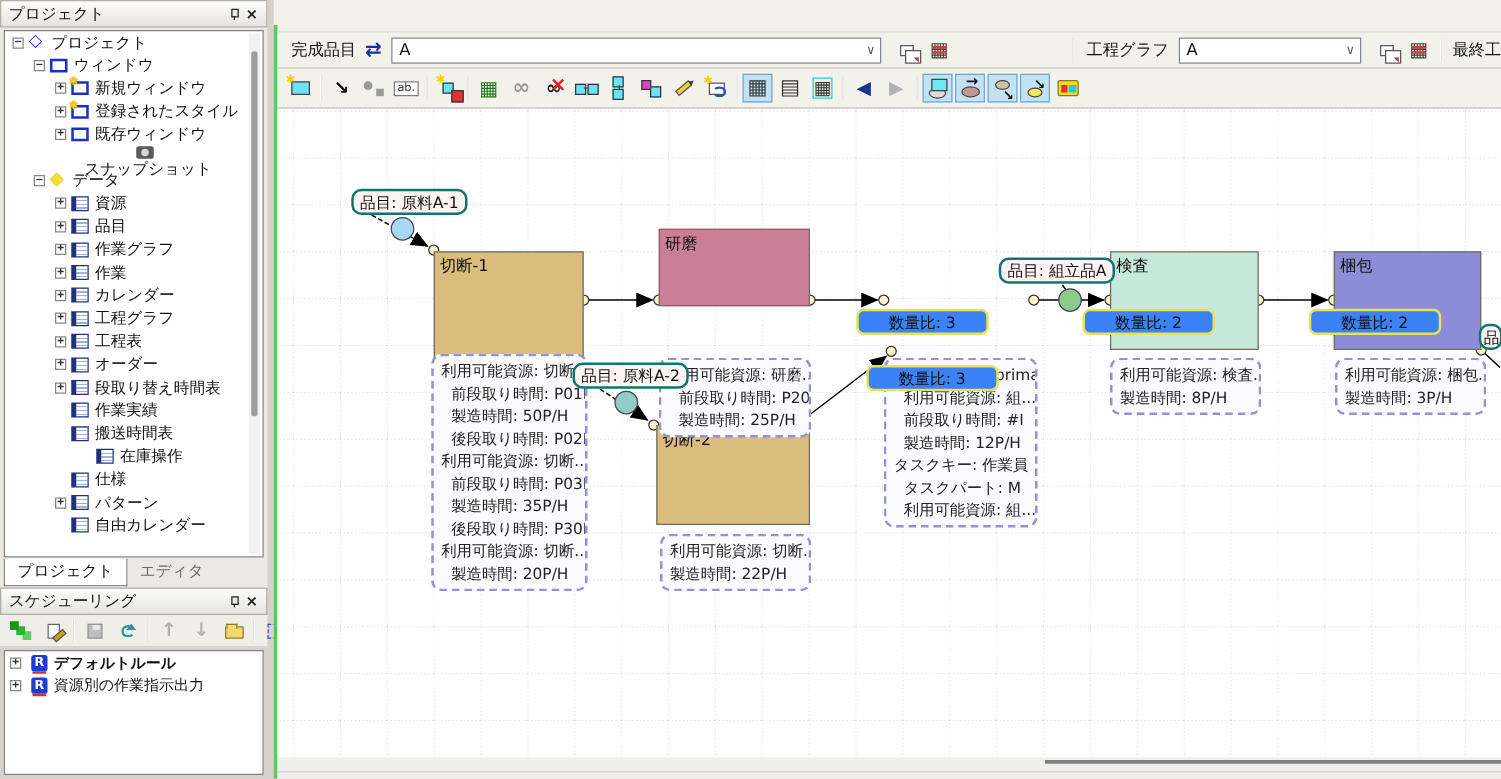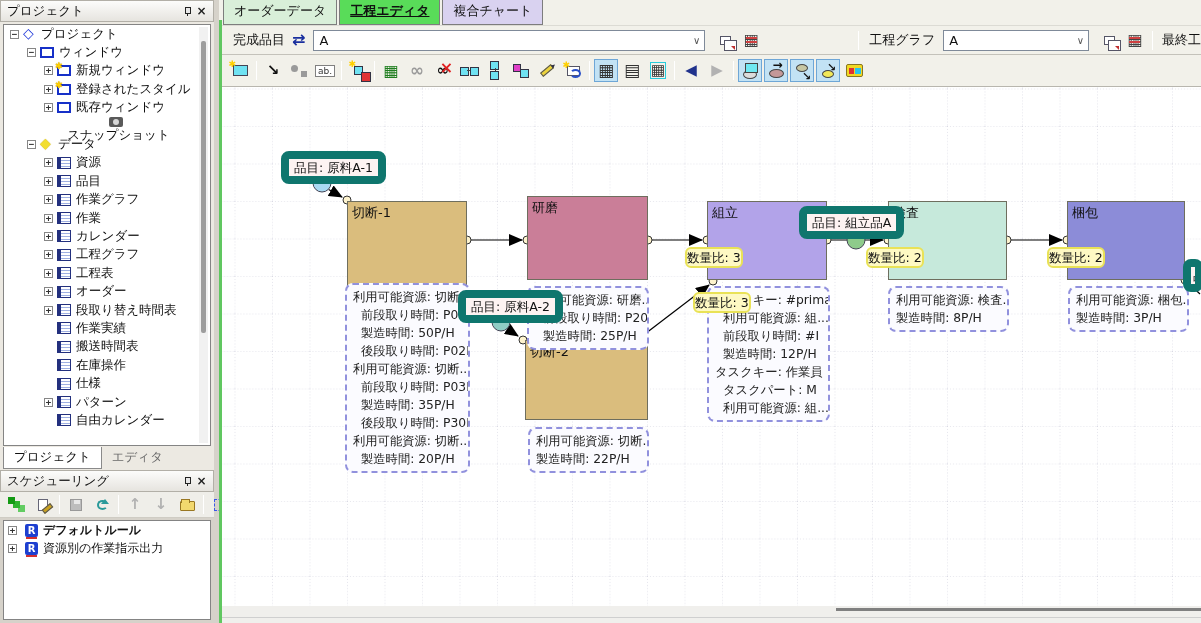--- a/index.html
+++ b/index.html
@@ -105,22 +105,22 @@
 #row1{position:absolute;left:3px;top:25px;width:979px;height:30px;display:flex;align-items:center;background:#f2f1ea;border-top:1px solid #dcdbd4;border-bottom:1px solid #c4c2ba;font-size:13px;white-space:nowrap;overflow:hidden}
 .combo{height:21px;background:#fff;border:1px solid #7f8a99;display:flex;align-items:center;padding-left:5px;font-size:13px;position:relative}
 .combo .arr{position:absolute;right:4px;top:4px;color:#555;font-size:10px}
 .swap{color:#1a2f9e;font-size:16px;font-weight:bold;line-height:1}
 #row2{position:absolute;left:3px;top:55px;width:979px;height:32px;display:flex;align-items:center;background:#f2f1ea;border-bottom:1px solid #b8b6ae;padding-left:5px}
 #canvas{position:absolute;left:3px;top:87px;width:979px;height:519px;background:#fff;overflow:hidden}
 #csvg{position:absolute;left:0;top:0}
 .pbox{position:absolute;border:1px solid #6e6e5e;padding:2px 4px;font-size:13px;color:#111}
 .tbox{position:absolute;border:2px dashed #9191dd;border-radius:8px;background:#fbfbff;padding:3px 4px 3px 6px;font-size:12.3px;line-height:18px;color:#222;white-space:nowrap;overflow:hidden}
 .tline.ind{padding-left:8px}
-.plabel{position:absolute;border:8px solid #0f766e;border-radius:8px;background:#fdf3f2;padding:0 5px;font-size:12.5px;line-height:17px;white-space:nowrap;overflow:hidden}
-.ylabel{position:absolute;border:2px solid #e9e257;border-radius:6px;background:#fef9c3;padding:0 0;font-size:12.5px;line-height:17px;white-space:nowrap}
+.plabel{position:absolute;border:2px solid #0f766e;border-radius:8px;background:#fdf3f2;padding:0 5px;font-size:12.5px;line-height:17px;white-space:nowrap;overflow:hidden}
+.ylabel{position:absolute;border:2px solid #e9e257;border-radius:6px;background:#3b82f6;padding:0 24px;font-size:12.5px;line-height:17px;white-space:nowrap}
 #bottomstrip{position:absolute;left:3px;top:606px;width:979px;height:17px;background:#f0efec}
 #hthumb{position:absolute;left:614px;top:2px;width:365px;height:3px;background:#808080}
 #hline{position:absolute;left:0;top:11px;width:979px;height:1px;background:#cfcfcf}
 </style>
 </head>
 <body>
 
 <div id="left">
   <div class="panel-title">
     <span class="t">プロジェクト</span>
@@ -214,21 +214,21 @@
         <div class="trow" style="padding-left: 40px;">
           <span class="noexp"></span>
           <span class="ti ti-table"></span>
           <span>作業実績</span>
         </div>
         <div class="trow" style="padding-left: 40px;">
           <span class="noexp"></span>
           <span class="ti ti-table"></span>
           <span>搬送時間表</span>
         </div>
-        <div class="trow" style="padding-left: 40px;">
+        <div class="trow" style="padding-left: 60px;">
           <span class="noexp"></span>
           <span class="ti ti-table"></span>
           <span>在庫操作</span>
         </div>
         <div class="trow" style="padding-left: 40px;">
           <span class="noexp"></span>
           <span class="ti ti-table"></span>
           <span>仕様</span>
         </div>
         <div class="trow" style="padding-left: 40px;">
@@ -297,25 +297,20 @@
           <span class="exp">+</span>
           <span class="ric">R</span>
           <span>資源別の作業指示出力</span>
         </div>
       </div>
   </div>
 </div>
 
 <div id="main">
   <div id="green-edge"></div>
-  <div id="doctabs">
-      <span class="dtab" style="background: rgb(217, 239, 217);">オーダーデータ</span>
-      <span class="dtab active" style="background: rgb(89, 220, 89);">工程エディタ</span>
-      <span class="dtab" style="background: rgb(217, 210, 240);">複合チャート</span>
-    </div>
   <div id="row1">
     <span style="margin-left:11px">完成品目</span>
     <span class="swap" style="margin-left:7px">⇄</span>
     <span class="combo" style="margin-left:8px;width:398px">
         <span>A</span>
         <span class="arr">∨</span>
       </span>
     <span class="tbtn" style="margin-left:8px">
         <span class="ic ic-win-arrow"></span>
       </span>
@@ -451,25 +446,22 @@
         <circle cx="785" cy="153" r="4" fill="#fdf3ce" stroke="#333" stroke-width="1"></circle>
         <circle cx="845" cy="153" r="4" fill="#fdf3ce" stroke="#333" stroke-width="1"></circle>
         <circle cx="301" cy="253" r="4" fill="#fdf3ce" stroke="#333" stroke-width="1"></circle>
         <circle cx="415" cy="253" r="4" fill="#fdf3ce" stroke="#333" stroke-width="1"></circle>
         <circle cx="491" cy="194" r="4" fill="#fdf3ce" stroke="#333" stroke-width="1"></circle>
         <circle cx="963" cy="193" r="4" fill="#fdf3ce" stroke="#333" stroke-width="1"></circle>
       </svg>
       <div class="pbox" style="left: 125px; top: 114px; width: 120px; height: 89px; background: rgb(218, 189, 125);">
         <div>切断-1</div>
       </div>
-      <div class="pbox" style="left: 305px; top: 109px; width: 121px; height: 84px; background: rgb(202, 126, 152);">
+      <div class="pbox" style="left: 305px; top: 96px; width: 121px; height: 62px; background: rgb(202, 126, 152);">
         <div>研磨</div>
-      </div>
-      <div class="pbox" style="left: 485px; top: 114px; width: 120px; height: 79px; background: rgb(178, 163, 233);">
-        <div>組立</div>
       </div>
       <div class="pbox" style="left: 666px; top: 114px; width: 119px; height: 79px; background: rgb(198, 233, 219);">
         <div>検査</div>
       </div>
       <div class="pbox" style="left: 845px; top: 114px; width: 118px; height: 79px; background: rgb(140, 140, 216);">
         <div>梱包</div>
       </div>
       <div class="pbox" style="left: 303px; top: 253px; width: 123px; height: 80px; background: rgb(218, 189, 125);">
         <div>切断-2</div>
       </div>

